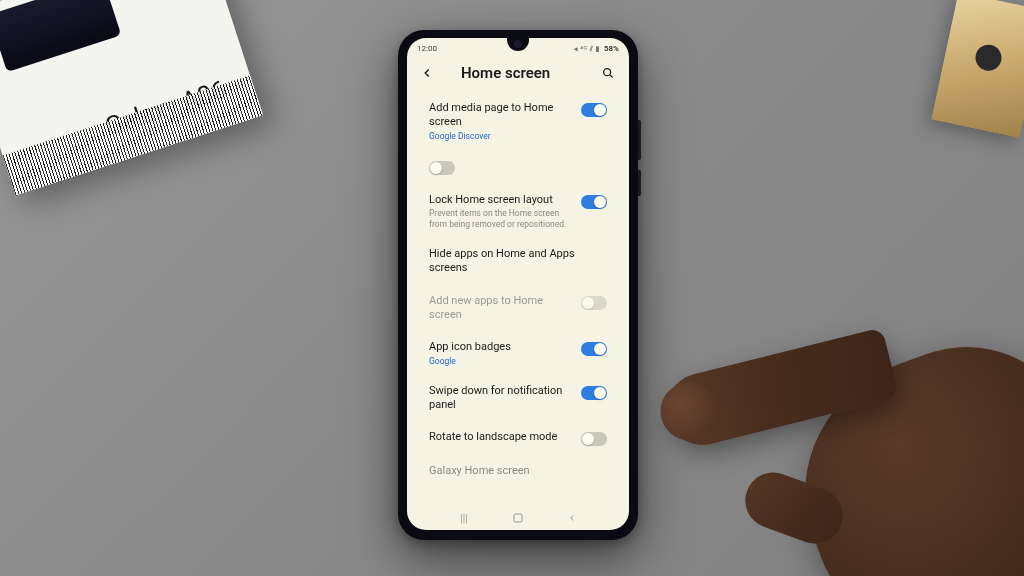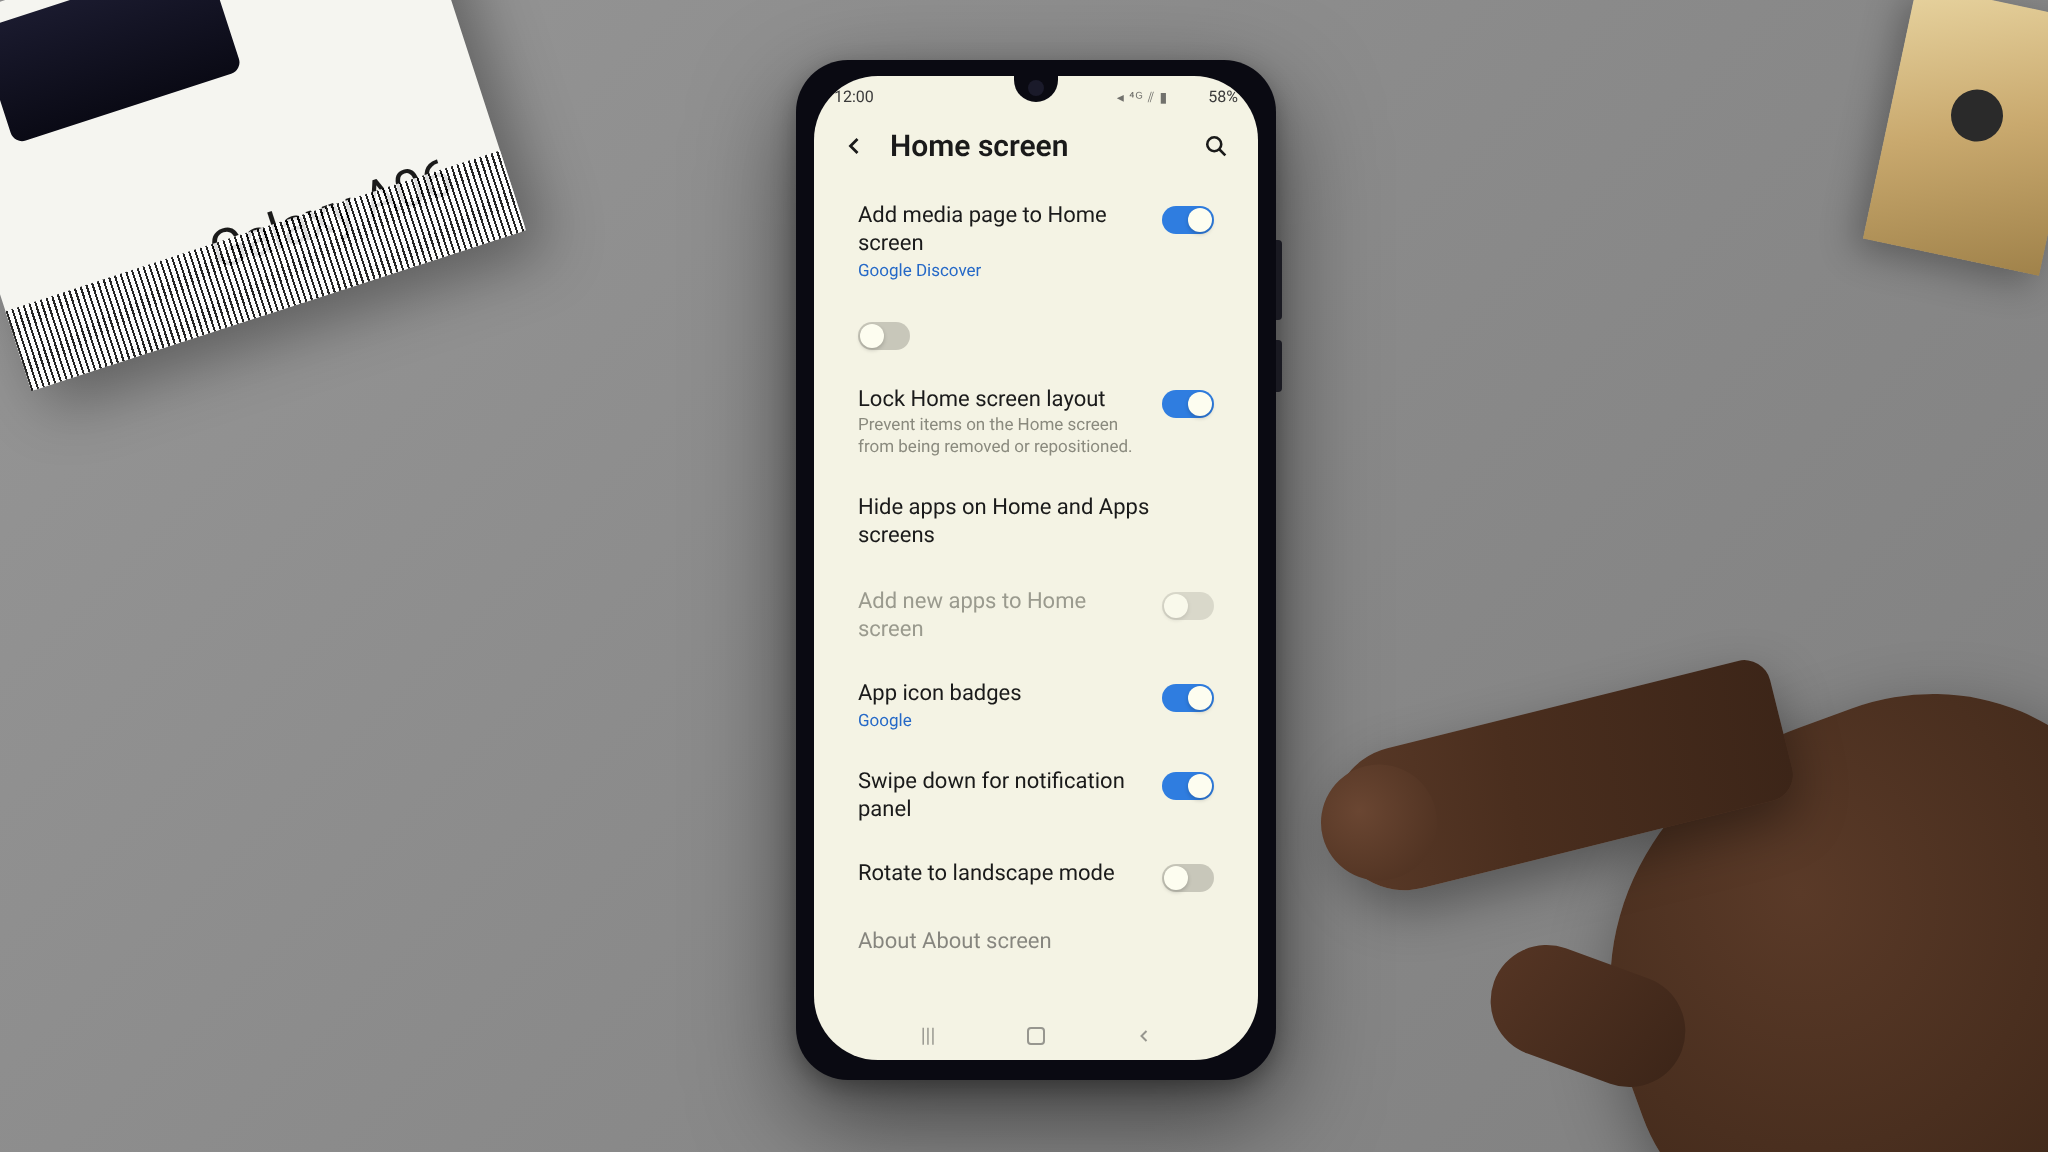--- a/index.html
+++ b/index.html
@@ -94,21 +94,21 @@
     background: #1a1a22;
     border-radius: 0 2px 2px 0;
   }
   .sb1 { top: 90px; height: 40px; }
   .sb2 { top: 140px; height: 26px; }
 
   .screen {
     width: 100%;
     height: 100%;
     background: #f4f3e4;
-    border-radius: 32px;
+    border-radius: 19px;
     overflow: hidden;
     position: relative;
     display: flex;
     flex-direction: column;
   }
   .notch {
     position: absolute;
     top: 0;
     left: 50%;
     transform: translateX(-50%);
@@ -135,33 +135,34 @@
     display: flex;
     justify-content: space-between;
     align-items: center;
     padding: 3px 10px 0;
     font-size: 8px;
     color: #3a3a3a;
   }
   .status-right {
     display: flex;
     align-items: center;
-    gap: 20px;
+    gap: 4px;
+    font-weight: bold;
   }
   .status-icons {
     font-size: 7px;
     letter-spacing: 0.5px;
     opacity: 0.7;
   }
 
   .header {
     display: flex;
     align-items: center;
     padding: 8px 12px 10px;
-    gap: 10px;
+    gap: 26px;
   }
   .back-arrow {
     width: 16px;
     height: 16px;
     display: flex;
     align-items: center;
     justify-content: center;
   }
   .back-arrow svg { width: 14px; height: 14px; }
   .header-title {
@@ -412,21 +413,21 @@
         <div class="setting-text">
           <div class="setting-title">Rotate to landscape mode</div>
         </div>
         <div class="toggle off">
             <div class="toggle-knob"></div>
           </div>
       </div>
 
       <div class="setting-row" style="opacity:0.5;padding-bottom:0;">
         <div class="setting-text">
-          <div class="setting-title">About About screen</div>
+          <div class="setting-title">Galaxy Home screen</div>
         </div>
       </div>
 
     </div>
 
     <div class="nav-bar">
       <div class="nav-btn">
           <span>|||</span>
         </div>
       <div class="nav-btn">

